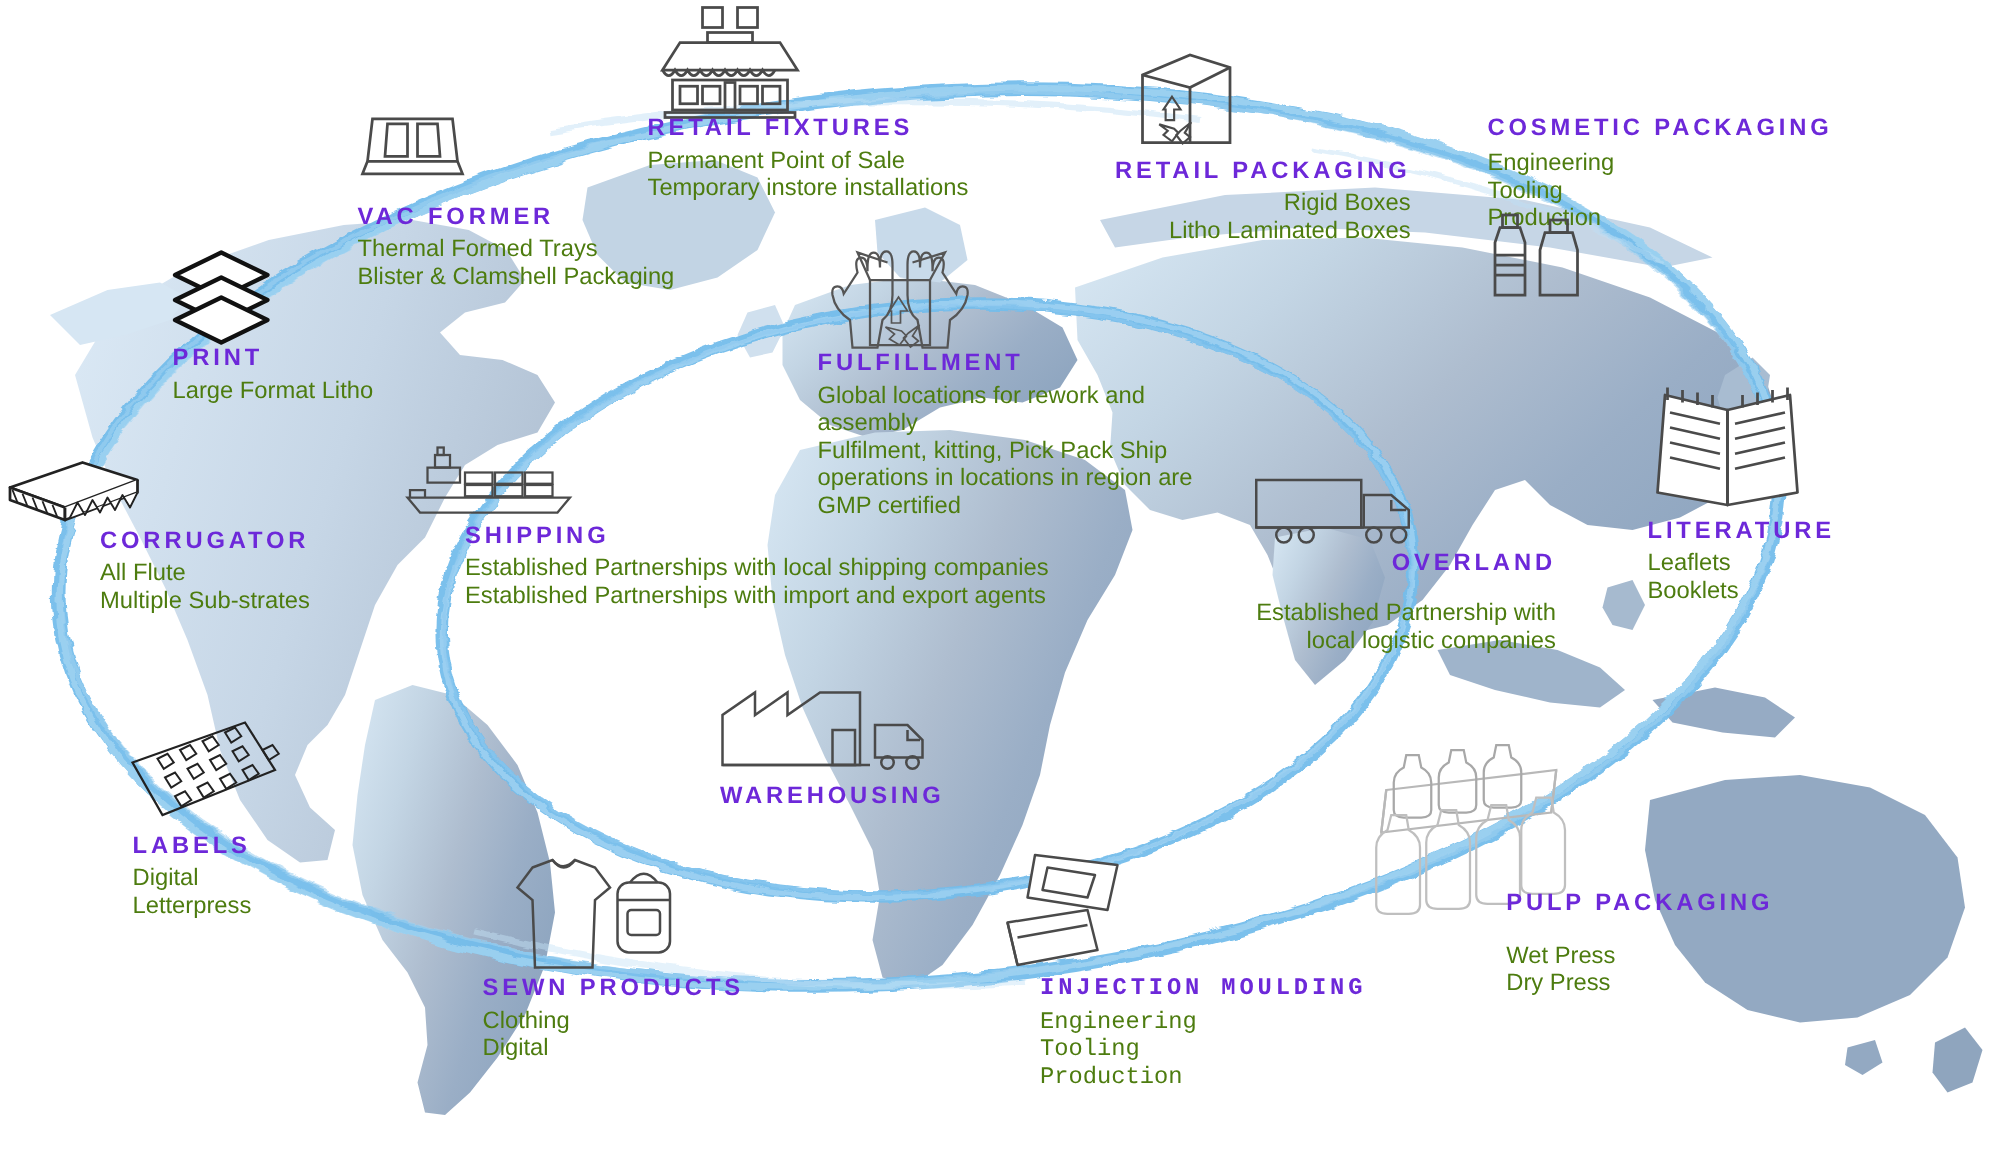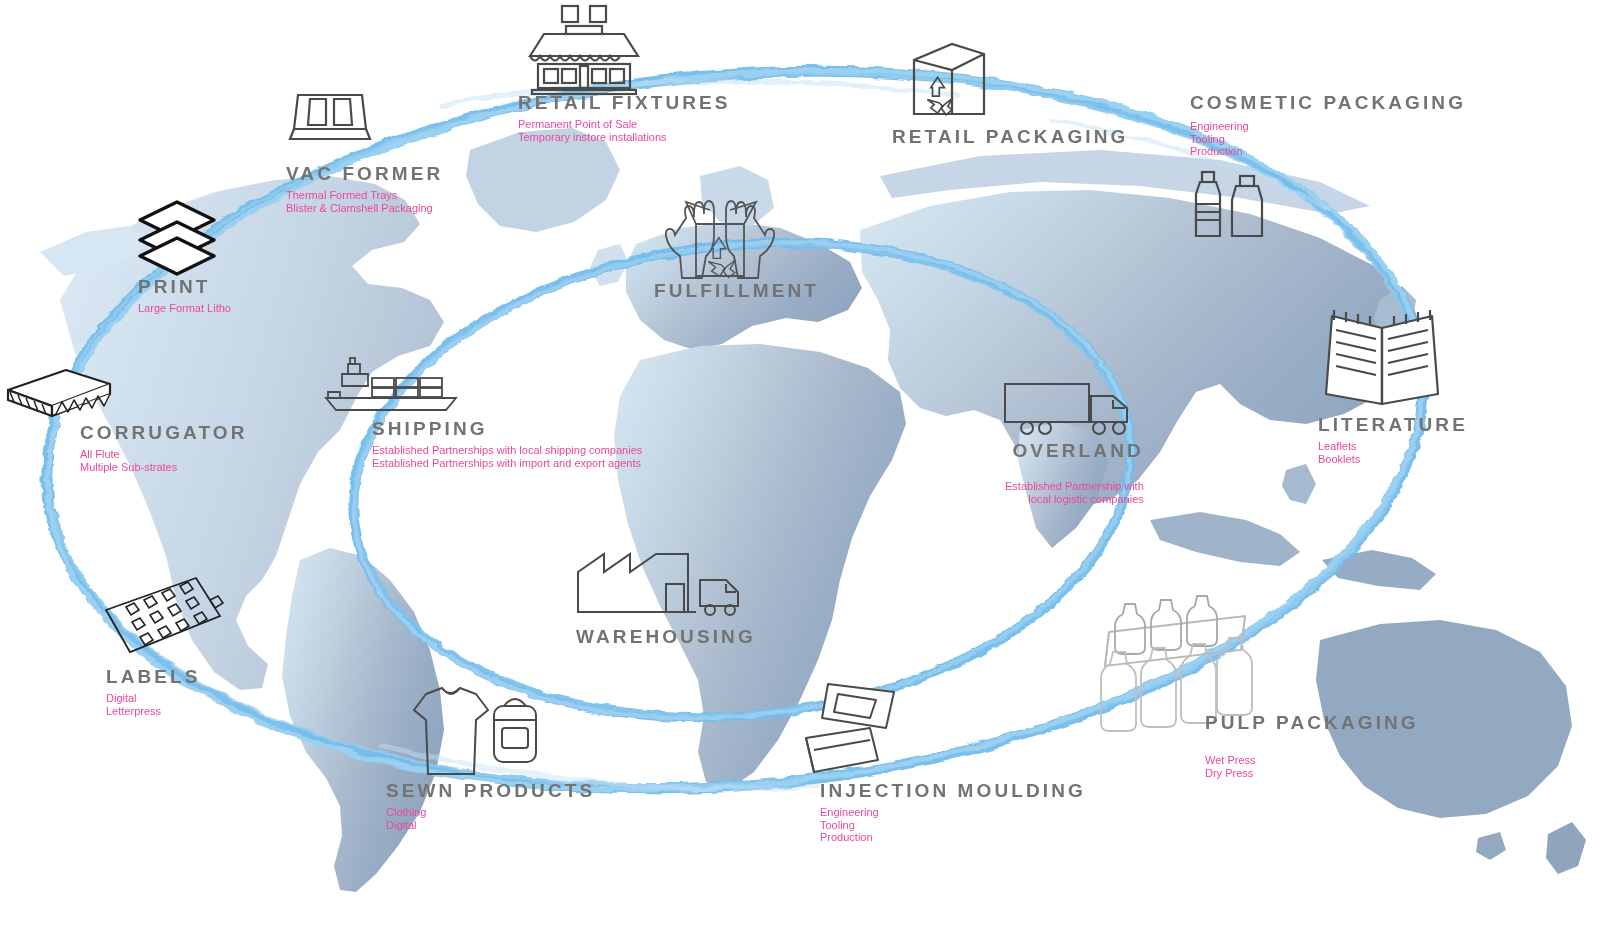--- a/index.html
+++ b/index.html
@@ -17,27 +17,27 @@
   #node-layer { z-index: 3; }
 
   .node { position: absolute; }
   .node .icon { position: absolute; }
   .node .txt  { position: absolute; }
 
   .title {
     font-size: 19px;
     font-weight: bold;
     letter-spacing: 3.1px;
-    color: #737373;
+    color: #6d28d9;
     white-space: nowrap;
     line-height: 1.15;
   }
   .sub {
-    font-size: 11px;
-    color: #ec4899;
+    font-size: 19px;
+    color: #4d7c0f;
     line-height: 1.16;
     white-space: nowrap;
   }
   .sub div { white-space: nowrap; }
   .icon svg { display: block; overflow: visible; }
 </style>
 </head>
 <body>
 
 <div id="stage">
@@ -220,20 +220,24 @@
             <g stroke-width="2" transform="translate(24,34) scale(0.85)">
               <path d="M16,4 L24,16 L18,16 L18,26 L10,26 L10,16 L8,16 Z"></path>
               <path d="M4,30 L12,36 L8,40 L16,46 L22,38 L18,34 Z"></path>
               <path d="M34,28 L28,38 L33,42 L26,48 L20,40 L24,36 Z"></path>
             </g>
           </g>
         </svg>
       </div>
       <div class="txt" style="left:12px; top:86px;text-align:right;">
         <div class="title">RETAIL PACKAGING</div>
+        <div class="sub" style="margin-top:4px;">
+          <div>Rigid Boxes</div>
+          <div>Litho Laminated Boxes</div>
+        </div>
       </div>
     </div>
 
     <div class="node" style="left:1190px; top:92px;">
       <div class="txt" style="left:0px; top:0px;">
         <div class="title">COSMETIC PACKAGING</div>
         <div class="sub" style="margin-top:6px;">
           <div>Engineering</div>
           <div>Tooling</div>
           <div>Production</div>
@@ -285,20 +289,27 @@
             <g stroke-width="1.7" transform="translate(56,40) scale(0.8)">
               <path d="M16,2 L25,16 L18,16 L18,28 L9,28 L9,16 L7,16 Z"></path>
               <path d="M3,32 L12,39 L7,44 L17,50 L24,41 L19,36 Z"></path>
               <path d="M37,30 L30,41 L36,46 L28,52 L21,43 L26,38 Z"></path>
             </g>
           </g>
         </svg>
       </div>
       <div class="txt" style="left:14px; top:84px;">
         <div class="title">FULFILLMENT</div>
+        <div class="sub" style="margin-top:4px;">
+          <div>Global locations for rework and</div>
+          <div>assembly</div>
+          <div>Fulfilment, kitting, Pick Pack Ship</div>
+          <div>operations in locations in region are</div>
+          <div>GMP certified</div>
+        </div>
       </div>
     </div>
 
     <div class="node" style="left:1318px; top:310px;">
       <div class="icon" style="left:4px; top:0px;">
         <svg width="120" height="96" viewBox="0 0 120 96">
           <g fill="#fff" stroke="#4a4a4a" stroke-width="2.2" stroke-linejoin="round">
             <path d="M60,18 L10,6 L4,84 L60,94 Z"></path>
             <path d="M60,18 L110,6 L116,84 L60,94 Z"></path>
             <path d="M60,18 L60,94"></path>
@@ -470,21 +481,21 @@
         <svg width="110" height="100" viewBox="0 0 110 100">
           <g fill="#fff" stroke="#4a4a4a" stroke-width="2" stroke-linejoin="round">
             <path d="M28,8 L94,16 L86,52 L22,42 Z"></path>
             <path d="M38,18 L76,24 L70,42 L34,36 Z"></path>
             <path d="M6,62 L70,52 L78,84 L14,96 Z"></path>
             <path d="M6,62 L14,96"></path>
             <path d="M14,74 L70,64"></path>
           </g>
         </svg>
       </div>
-      <div class="txt" style="left:20px; top:104px;">
+      <div class="txt" style="left:32px; top:104px;font-family:Liberation Mono, monospace;">
         <div class="title">INJECTION MOULDING</div>
         <div class="sub" style="margin-top:4px;">
           <div>Engineering</div>
           <div>Tooling</div>
           <div>Production</div>
         </div>
       </div>
     </div>
 
     <div class="node" style="left:1095px; top:588px;">

